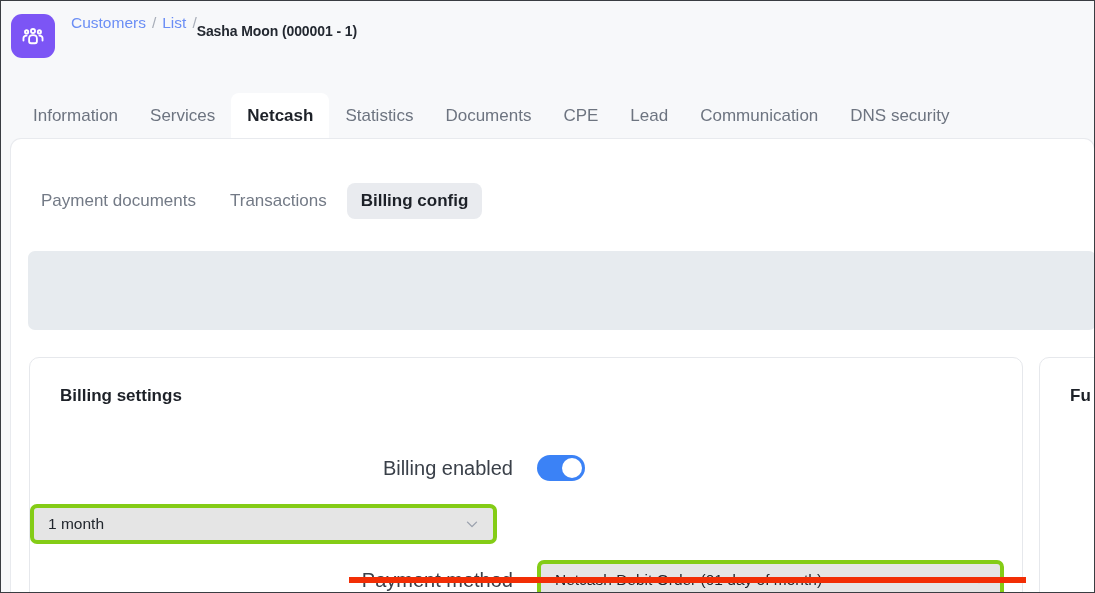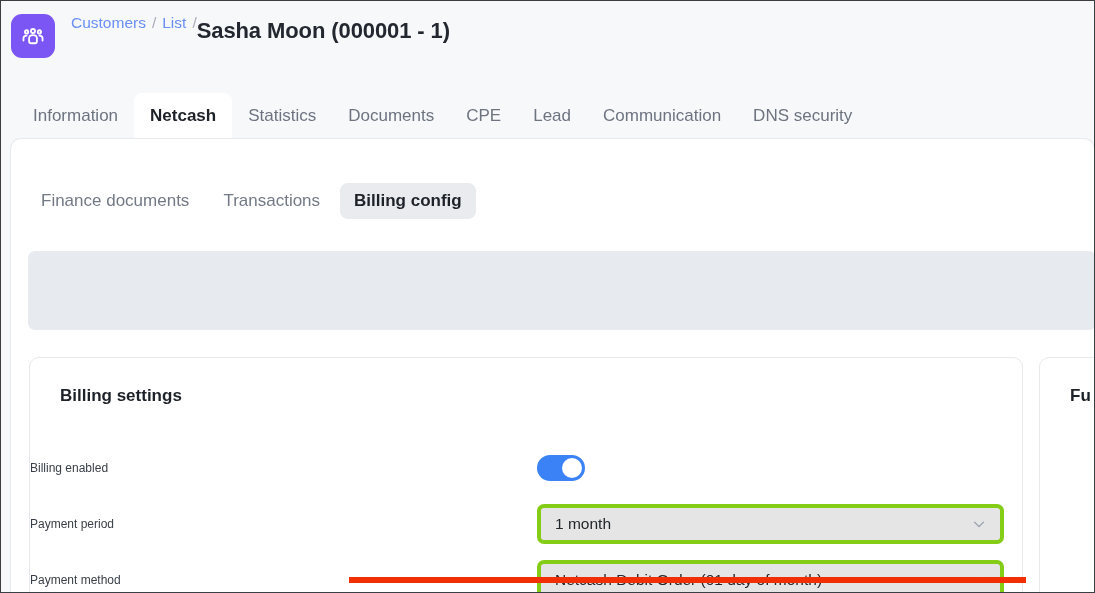--- a/index.html
+++ b/index.html
@@ -63,21 +63,21 @@
     gap: 6px;
   }
   .crumb-link {
     color: #6b8ef5;
     text-decoration: none;
     cursor: pointer;
   }
   .crumb-sep { color: #a8aeb9; }
 
   .page-title {
-    font-size: 22px;
+    font-size: 14px;
     line-height: 30px;
     font-weight: bold;
     color: #232830;
     white-space: nowrap;
     margin-top: 4px;
     letter-spacing: -0.1px;
   }
 
   
   .tabbar {
@@ -182,23 +182,23 @@
     top: 82px;
     width: 100%;
   }
   .form-row {
     display: flex;
     align-items: center;
     height: 56px;
   }
   .form-label {
     width: 507px;
-    text-align: left;
-    padding-right: 16px;
-    font-size: 12px;
+    text-align: right;
+    padding-right: 24px;
+    font-size: 20px;
     color: #3a4049;
     white-space: nowrap;
   }
   .form-control { flex: 1 1 auto; }
 
   .toggle {
     width: 48px;
     height: 26px;
     border-radius: 13px;
     background: #3b82f6;
@@ -291,33 +291,34 @@
         <span class="crumb-sep">/</span>
         <span class="crumb-link">List</span>
         <span class="crumb-sep">/</span>
       </div>
       <div class="page-title">Sasha Moon (000001 - 1)</div>
     </div>
   </div>
 
   <div class="tabbar">
     <div class="tab">Information</div>
+    <div class="tab">Services</div>
     <div class="tab active">Netcash</div>
     <div class="tab">Statistics</div>
     <div class="tab">Documents</div>
     <div class="tab">CPE</div>
     <div class="tab">Lead</div>
     <div class="tab">Communication</div>
     <div class="tab">DNS security</div>
   </div>
 
   <div class="content-card">
 
     <div class="subtabs">
-      <div class="subtab">Finance documents</div>
+      <div class="subtab">Payment documents</div>
       <div class="subtab">Transactions</div>
       <div class="subtab active">Billing config</div>
     </div>
 
     <div class="placeholder-block"></div>
 
     <div class="settings-card">
       <div class="card-title">Billing settings</div>
 
       <div class="form-rows">
@@ -325,21 +326,20 @@
         <div class="form-row">
           <div class="form-label">Billing enabled</div>
           <div class="form-control">
             <div class="toggle">
               <div class="knob"></div>
             </div>
           </div>
         </div>
 
         <div class="form-row">
-          <div class="form-label">Payment period</div>
           <div class="form-control">
             <div class="select">
               <span class="value">1 month</span>
               <span class="chev">
                 <svg width="18" height="18" viewBox="0 0 24 24" fill="none" stroke="#9aa1ad" stroke-width="1.8" stroke-linecap="round" stroke-linejoin="round">
                   <polyline points="6 9.5 12 15.5 18 9.5"></polyline>
                 </svg>
               </span>
             </div>
           </div>

